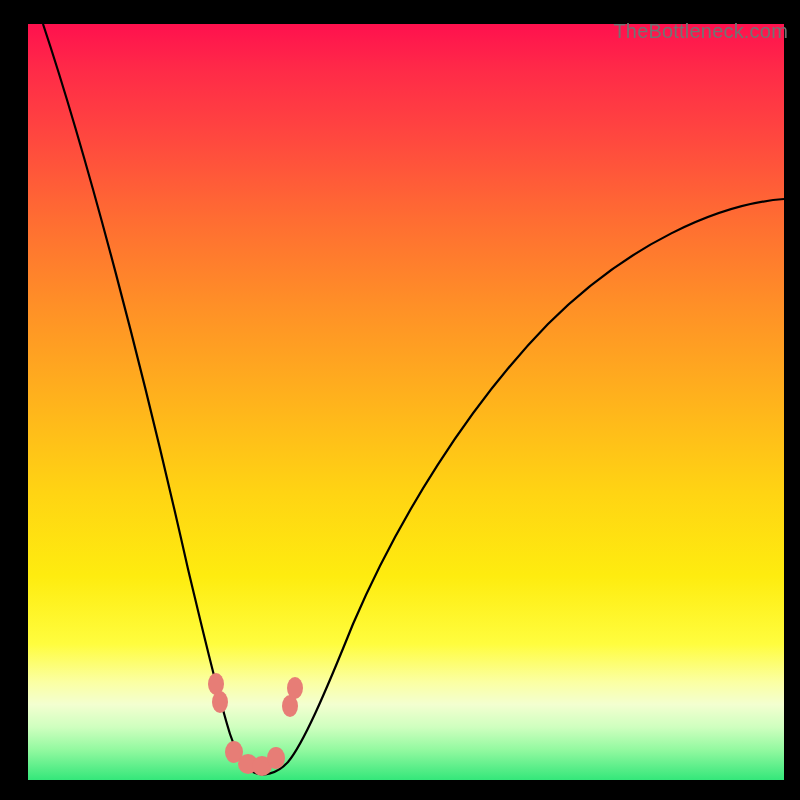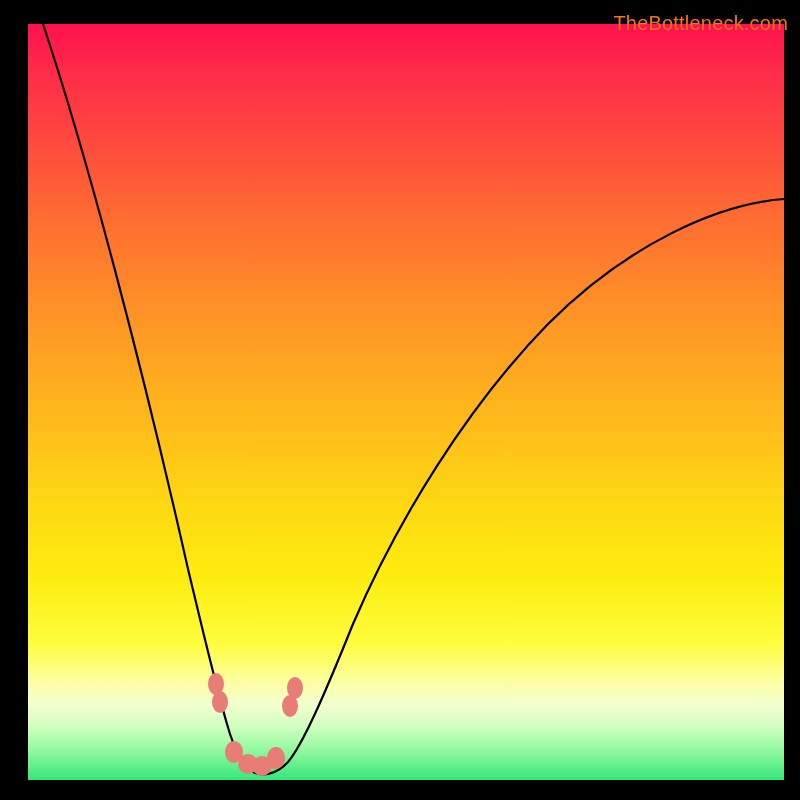--- a/index.html
+++ b/index.html
@@ -39,23 +39,23 @@
       #fffd3e 82%,
       #fbffa2 87%,
       #f3ffd0 90%,
       #cfffbf 93%,
       #93f9a0 96%,
       #34e77a 100%
     );
   }
   .watermark {
     position: absolute;
-    top: 12px;
+    top: 20px;
     right: 12px;
-    color: #f97316;
+    color: #737373;
     font-size: 20px;
     font-weight: 500;
     letter-spacing: .2px;
     user-select: none;
   }
   svg.curve {
     position: absolute;
     left: 0;
     top: 0;
     width: 756px;

